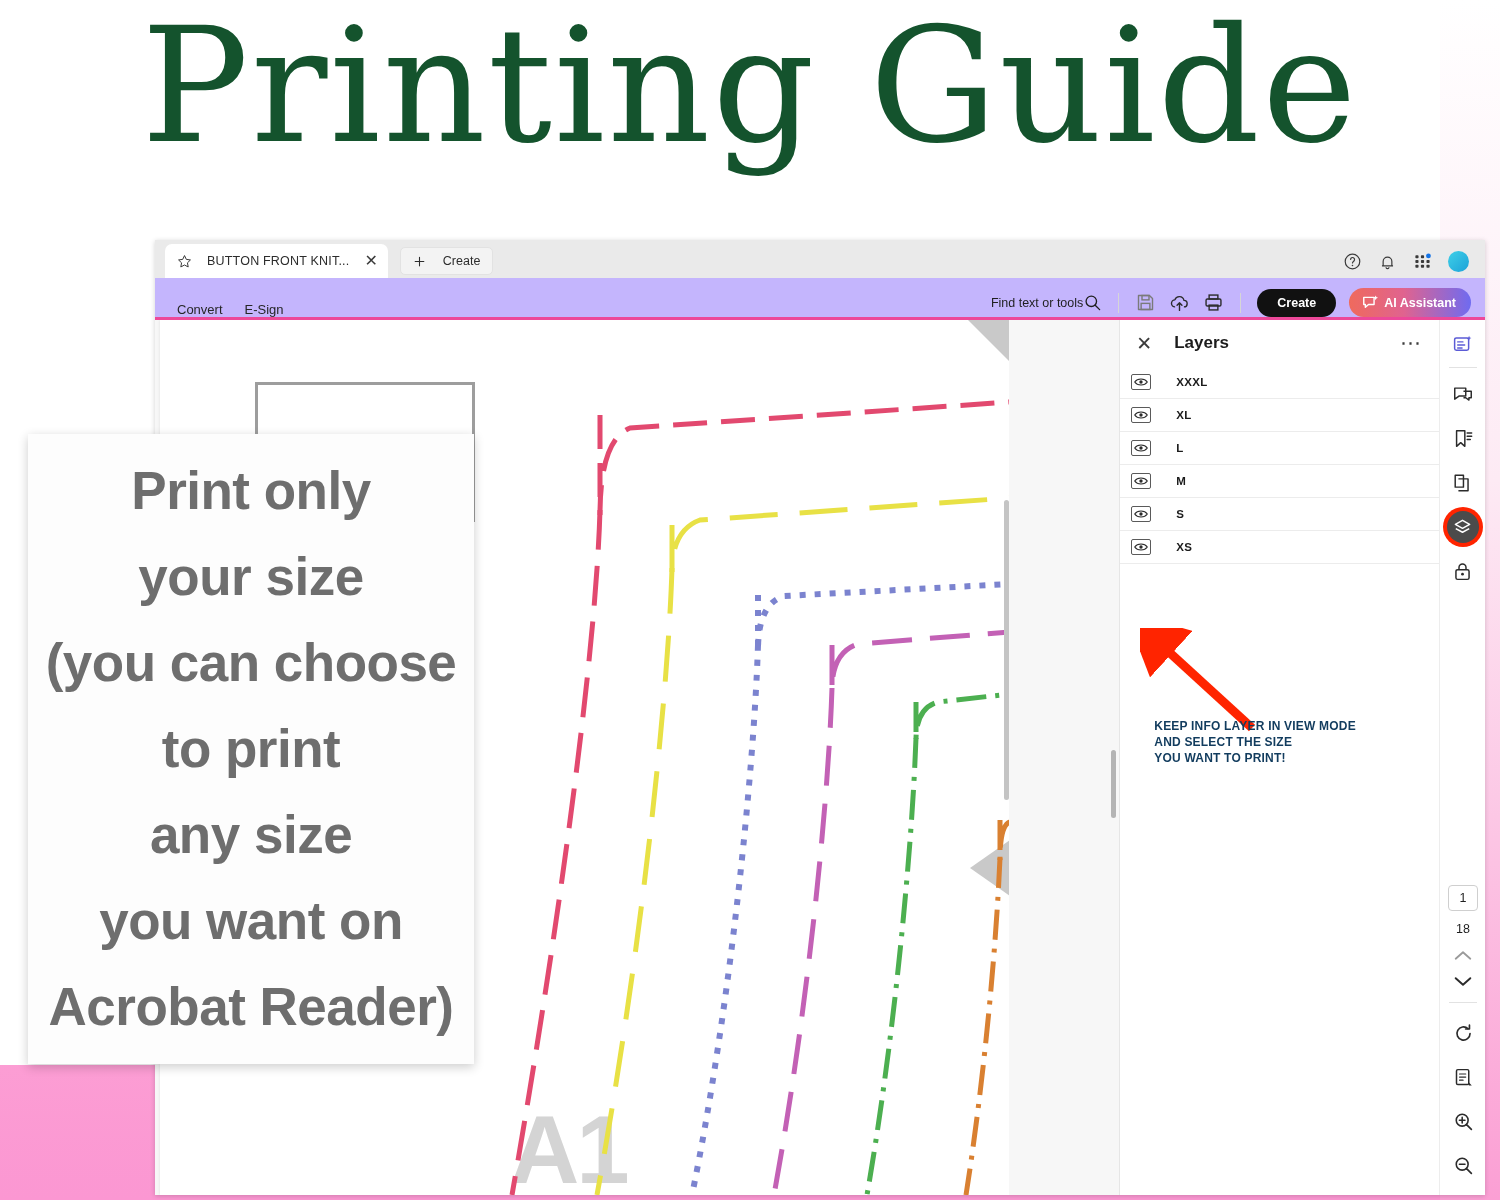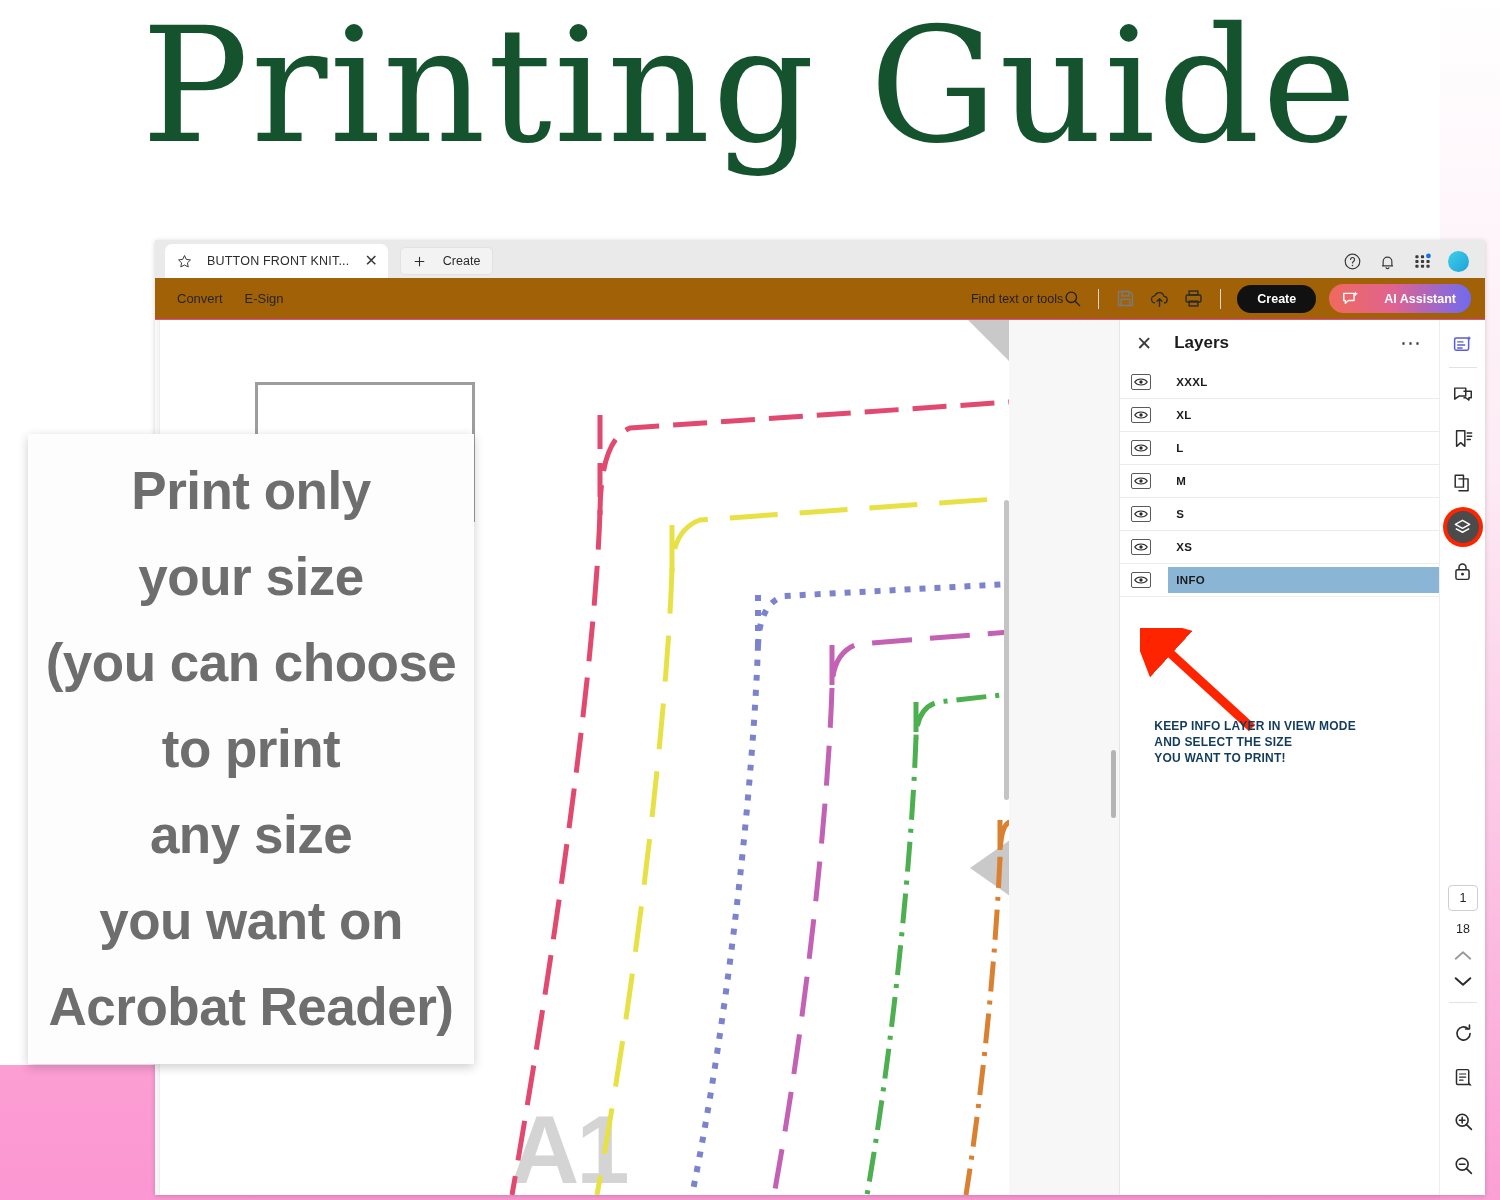--- a/index.html
+++ b/index.html
@@ -77,23 +77,23 @@
     padding: 0 16px 6px 0;
   }
   .tr-icon { width: 19px; height: 19px; cursor: pointer; }
   #avatar {
     width: 21px; height: 21px; border-radius: 50%;
     background: linear-gradient(135deg,#3fd0e8 0%, #1da2d8 100%);
   }
 
   
   #toolbar {
-    position: relative; height: 42px; background: #a16207;
-    border-bottom: 1px solid #ec4899;
-    display: flex; align-items: center;
+    position: relative; height: 42px; background: #c4b5fd;
+    border-bottom: 3px solid #ec4899;
+    display: flex; align-items: flex-end;
   }
   .tb-menu {
     font-size: 13px; color: #262626; margin-left: 22px; cursor: pointer;
   }
   #toolbar-right {
     margin-left: auto; display: flex; align-items: center; gap: 13px;
     padding-right: 14px;
   }
   #find-box { display: flex; align-items: center; cursor: pointer; }
   #find-label { font-size: 12.5px; color: #1f1f1f; }
@@ -102,21 +102,21 @@
   #share-button {
     height: 28px; padding: 0 20px; border-radius: 14px;
     background: #111111; color: #ffffff;
     font-size: 12.5px; font-weight: bold;
     display: flex; align-items: center; cursor: pointer;
   }
   #ai-assistant-button {
     height: 29px; padding: 0 15px 0 12px; border-radius: 15px;
     background: linear-gradient(90deg, #ef6a5d 0%, #e0638f 45%, #6f6bf0 100%);
     color: #ffffff; font-size: 12.5px; font-weight: bold;
-    display: flex; align-items: center; gap: 24px; cursor: pointer;
+    display: flex; align-items: center; gap: 4px; cursor: pointer;
   }
 
   
   #window-body { position: relative; height: 875px; display: flex; }
 
   
   #doc-viewport {
     position: relative; width: 965px; height: 875px;
     background: #f7f7f7; overflow: hidden;
   }
@@ -431,31 +431,20 @@
           </div>
           <div class="layer-row">
             <div class="layer-eye">
               <svg width="14" height="10" viewBox="0 0 20 12">
                 <path d="M1 6c3-4.2 7-4.2 9-4.2S16 1.8 19 6c-3 4.2-7 4.2-9 4.2S4 10.2 1 6z" fill="none" stroke="#2b2b2b" stroke-width="1.6"></path>
                 <circle cx="10" cy="6" r="2.4" fill="#2b2b2b"></circle>
               </svg>
             </div>
             <div class="layer-name-cell">
               <span class="layer-name">XS</span>
-            </div>
-          </div>
-          <div class="layer-row">
-            <div class="layer-eye">
-              <svg width="14" height="10" viewBox="0 0 20 12">
-                <path d="M1 6c3-4.2 7-4.2 9-4.2S16 1.8 19 6c-3 4.2-7 4.2-9 4.2S4 10.2 1 6z" fill="none" stroke="#2b2b2b" stroke-width="1.6"></path>
-                <circle cx="10" cy="6" r="2.4" fill="#2b2b2b"></circle>
-              </svg>
-            </div>
-            <div class="layer-name-cell selected">
-              <span class="layer-name">INFO</span>
             </div>
           </div>
         </div>
 
       <div id="annotation-wrap">
         <svg id="annotation-arrow" width="130" height="110">
           <defs>
             <marker id="ah" markerWidth="7" markerHeight="7" refX="2" refY="3.5" orient="auto">
               <path d="M0,0 L7,3.5 L0,7 z" fill="#ff2400"></path>
             </marker>

